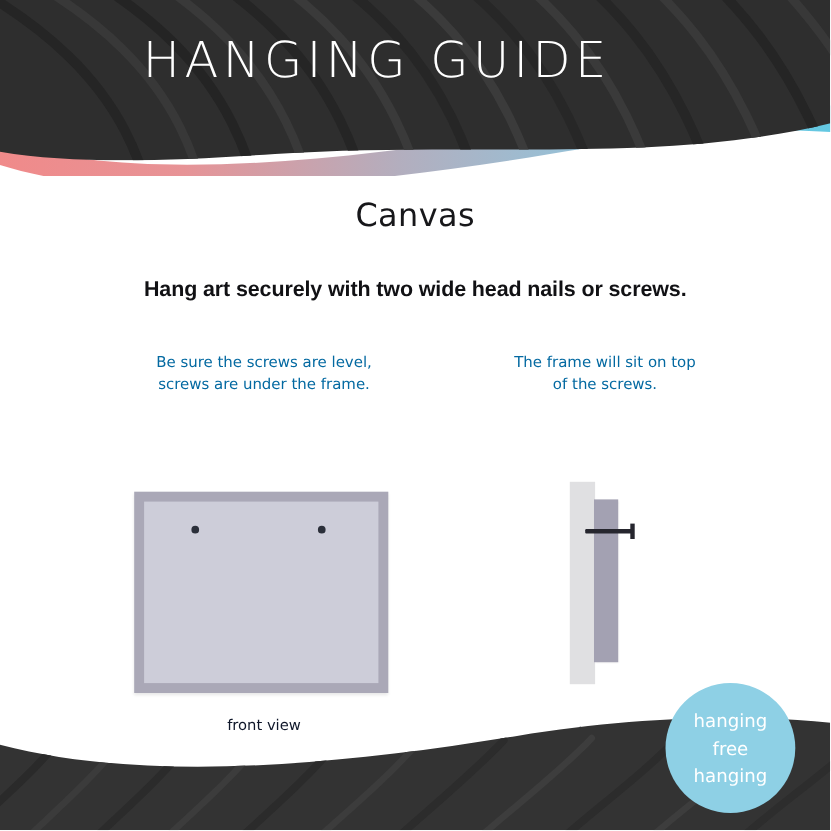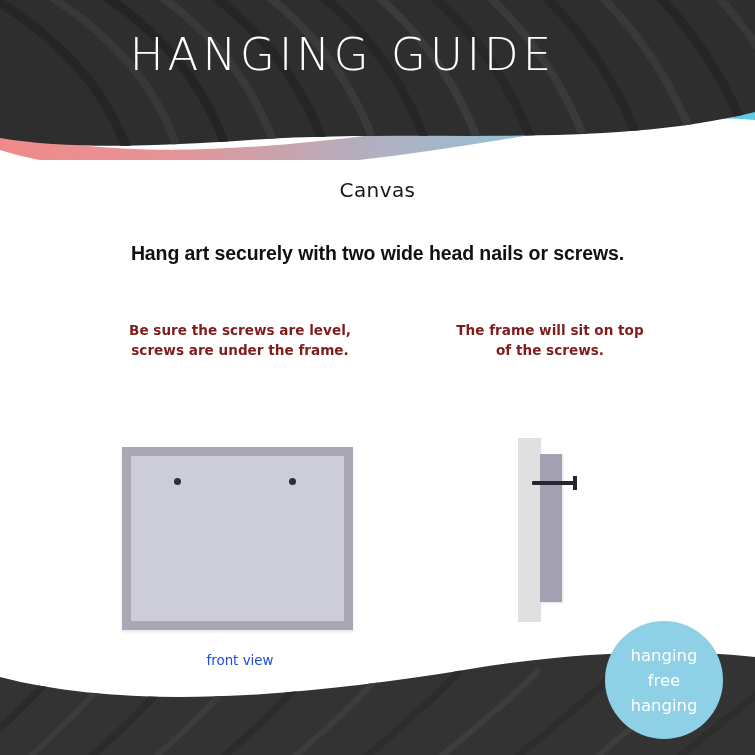--- a/index.html
+++ b/index.html
@@ -47,21 +47,21 @@
   
   .content {
     position: absolute;
     top: 160px; left: 0;
     width: 755px;
   }
 
   .product-name {
     margin-top: 18px;
     text-align: center;
-    font-size: 20px;
+    font-size: 29px;
     font-weight: 400;
     color: #17171a;
     letter-spacing: 0.4px;
     font-family: "DejaVu Sans", sans-serif;
   }
 
   .lede {
     margin-top: 40px;
     text-align: center;
     font-size: 19.5px;
@@ -80,23 +80,23 @@
     height: 330px;
   }
 
   .panel { position: absolute; }
   .panel-front { left: 100px; top: 0; width: 280px; }
   .panel-side  { left: 420px; top: 0; width: 260px; }
 
   .panel-caption-top {
     text-align: center;
     font-size: 13.6px;
-    font-weight: 700;
+    font-weight: 400;
     line-height: 20px;
-    color: #7f1d1d;
+    color: #0369a1;
     font-family: "DejaVu Sans", sans-serif;
   }
   .panel-front .panel-caption-top { padding: 0 8px; }
 
   .diagram-wrap { position: relative; width: 100%; }
 
   
   .front-art {
     position: absolute;
     left: 22px;
@@ -161,21 +161,21 @@
     width: 3.5px; height: 14px;
     background: #26262e;
   }
 
   .panel-caption-bottom {
     position: absolute;
     left: 0; width: 100%;
     text-align: center;
     font-size: 13.4px;
     font-weight: 400;
-    color: #1d4ed8;
+    color: #0f172a;
     font-family: "DejaVu Sans", sans-serif;
   }
   .panel-front .panel-caption-bottom { top: 293px; }
   .panel-side  .panel-caption-bottom { top: 300px; }
 
   
   .badge {
     position: absolute;
     left: 605px;
     top: 621px;

